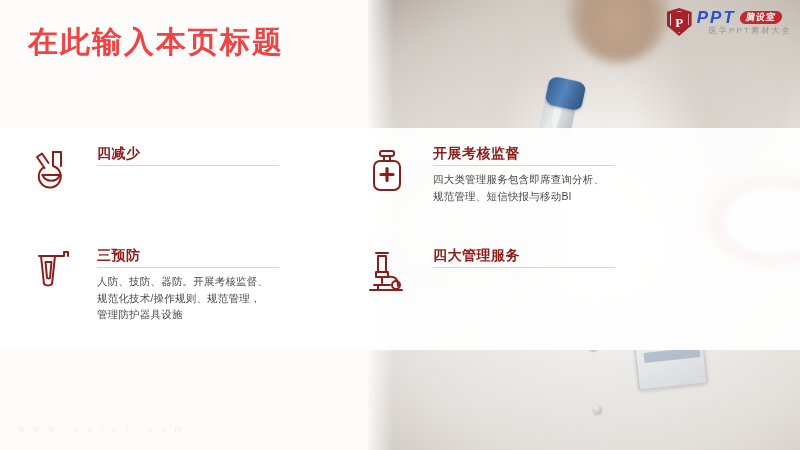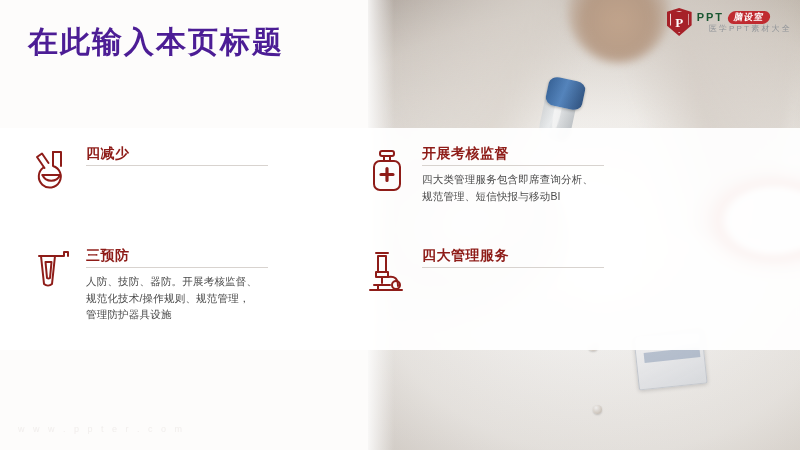--- a/index.html
+++ b/index.html
@@ -167,21 +167,21 @@
     background: linear-gradient(90deg, rgba(255,255,255,0.85), rgba(255,255,255,0));
   }
 
   
   .title {
     position: absolute;
     left: 28px; top: 22px;
     font-size: 30px;
     font-weight: 700;
     letter-spacing: 2px;
-    color: #4c1d95;
+    color: #ef4444;
     text-shadow: 0 1px 0 rgba(255,255,255,0.9);
   }
 
   
   .logo {
     position: absolute;
     right: 8px; top: 8px;
     display: flex;
     align-items: center;
     gap: 5px;
@@ -206,24 +206,25 @@
     z-index: 2;
     color: #ffffff;
     font-size: 13px;
     font-weight: 700;
     line-height: 1;
     font-family: "Liberation Serif", serif;
   }
   .logo-textwrap { display: flex; flex-direction: column; gap: 1px; }
   .logo-row1 { display: flex; align-items: center; gap: 4px; }
   .logo-ppt {
-    font-size: 11px;
+    font-size: 17px;
     font-weight: 700;
+    font-style: italic;
     letter-spacing: 2px;
-    color: #14532d;
+    color: #1d4ed8;
     line-height: 1;
   }
   .logo-tag {
     background: #c0262c;
     color: #fff;
     font-size: 9px;
     font-weight: 700;
     letter-spacing: 1px;
     padding: 2px 6px 2px 6px;
     border-radius: 9px;
@@ -250,21 +251,21 @@
     position: absolute;
     left: 0; top: 0;
     width: 700px; height: 100%;
     display: grid;
     grid-template-columns: 1fr 1fr;
     grid-template-rows: 1fr 1fr;
     column-gap: 0px;
     padding: 18px 0 0 28px;
   }
 
-  .item { display: flex; gap: 12px; }
+  .item { display: flex; gap: 23px; }
   .item-icon {
     flex: 0 0 auto;
     width: 46px; height: 52px;
     display: flex; align-items: flex-start; justify-content: center;
     padding-top: 2px;
   }
   .item-icon svg { display: block; }
   .item-body { flex: 1 1 auto; min-width: 0; }
   .item-title {
     font-size: 14px;

